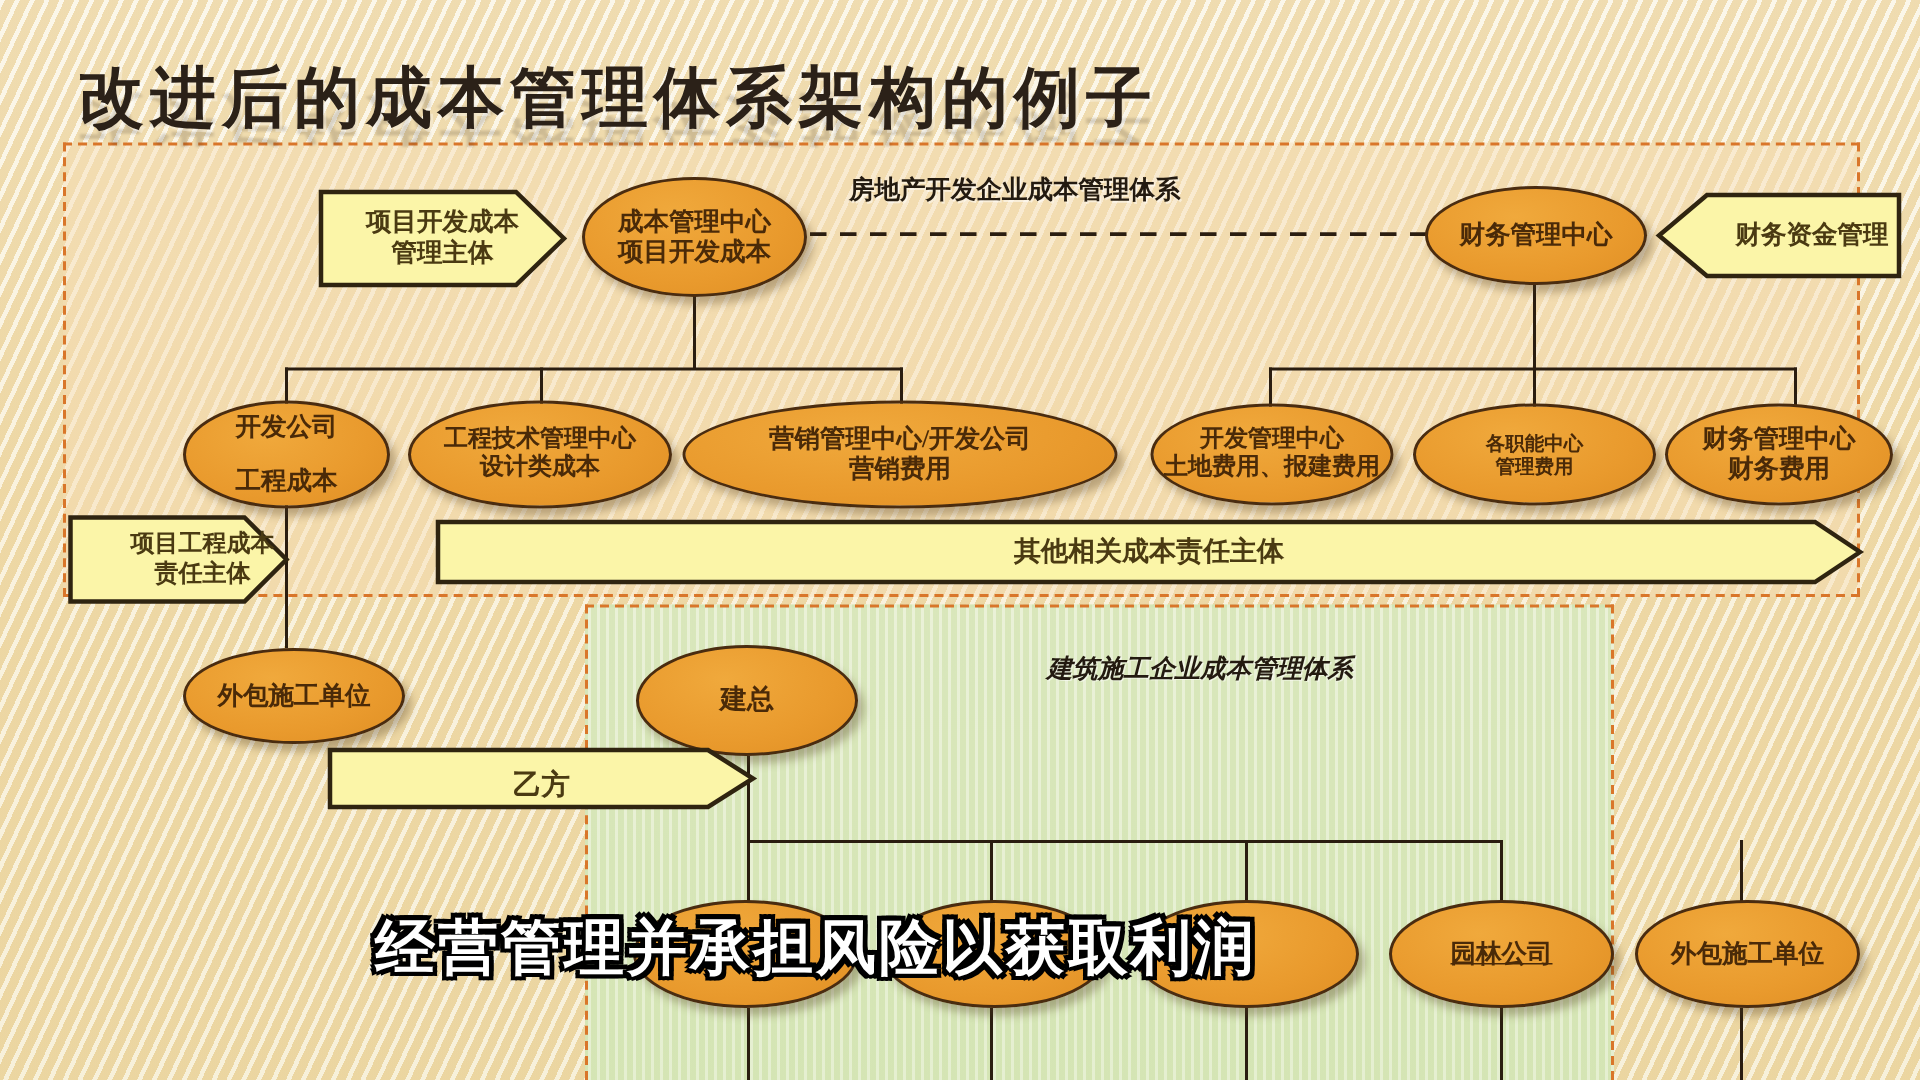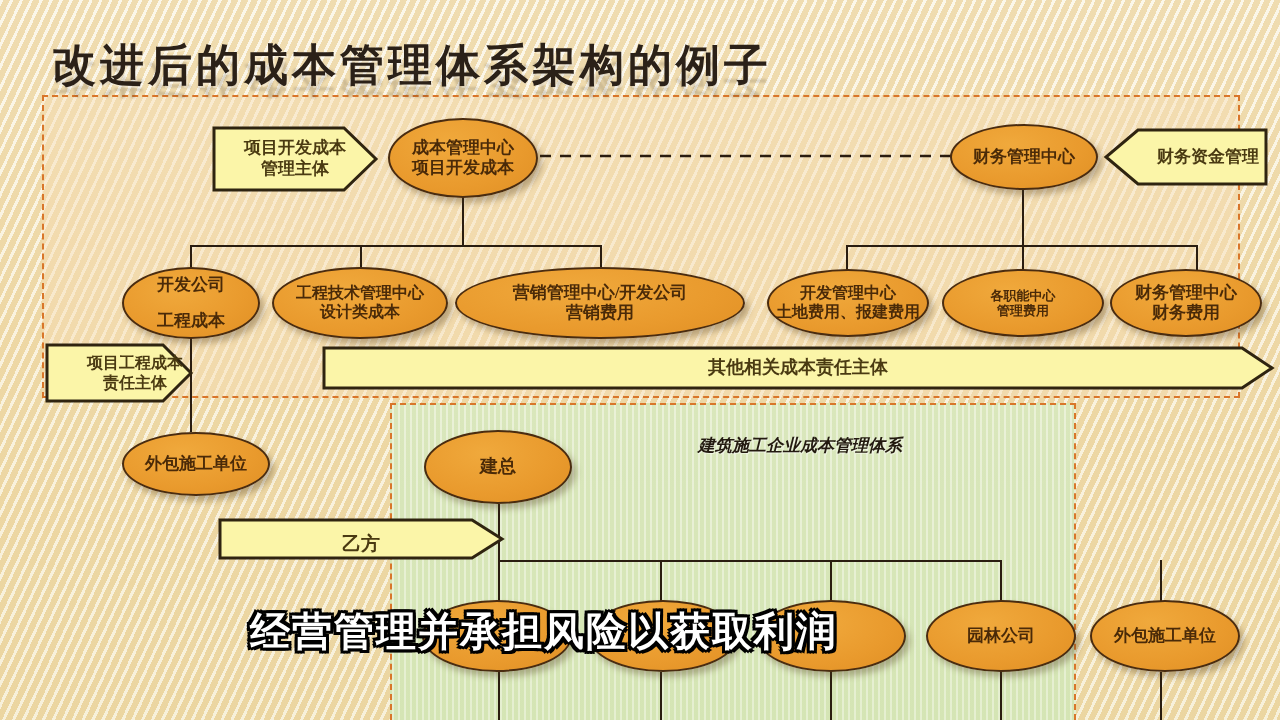--- a/index.html
+++ b/index.html
@@ -125,20 +125,21 @@
 </head>
 <body>
 
 <div id="stage">
 
   <div class="title-reflection">改进后的成本管理体系架构的例子</div>
 
   <div class="zone zone-top"></div>
   <div class="zone zone-bottom"></div>
 
+  <div class="zone-label zone-label-top">房地产开发企业成本管理体系</div>
   <div class="zone-label zone-label-bottom">建筑施工企业成本管理体系</div>
 
   <div class="ln lnv" style="left:462px;top:196px;height:50px;"></div>
 
   <div class="ln lnh" style="left:190px;top:245px;width:412px;"></div>
 
   <div class="ln lnv" style="left:190px;top:245px;height:32px;"></div>
   <div class="ln lnv" style="left:360px;top:245px;height:32px;"></div>
   <div class="ln lnv" style="left:600px;top:245px;height:32px;"></div>
 
@@ -215,21 +216,21 @@
   <div class="ell" style="left:424px;top:430px;width:148px;height:74px;font-size:18px;">
     <span>建总</span>
   </div>
 
   <div class="ell" style="left:422px;top:600px;width:150px;height:72px;font-size:17px;"></div>
 
   <div class="ell" style="left:588px;top:600px;width:150px;height:72px;font-size:17px;"></div>
 
   <div class="ell" style="left:756px;top:600px;width:150px;height:72px;font-size:17px;"></div>
 
-  <div class="ell" style="left:926px;top:600px;width:150px;height:72px;font-size:17px;">
+  <div class="ell" style="left:926px;top:600px;width:150px;height:72px;font-size:17px;text-decoration:underline;">
     <span>园林公司</span>
   </div>
 
   <div class="ell" style="left:1090px;top:600px;width:150px;height:72px;font-size:17px;">
     <span>外包施工单位</span>
   </div>
 
   <div class="arw-wrap" style="left:212px;top:126px;width:166px;height:66px;">
     <svg width="166" height="66" viewBox="0 0 166 66">
       <polygon points="2,2 132,2 164,33 132,64 2,64" fill="#fbf5a8" stroke="#2f2410" stroke-width="3"></polygon>
@@ -252,30 +253,30 @@
   <div class="arw-wrap" style="left:45px;top:343px;width:148px;height:60px;">
     <svg width="148" height="60" viewBox="0 0 148 60">
       <polygon points="2,2 118,2 146,30 118,58 2,58" fill="#fbf5a8" stroke="#2f2410" stroke-width="3"></polygon>
     </svg>
     <div class="arw-txt" style="font-size:16px;padding-right:20px;margin-left:16px;">
       <span>项目工程成本</span>
       <span>责任主体</span>
     </div>
   </div>
 
-  <div class="arw-wrap" style="left:290px;top:346px;width:952px;height:44px;margin-left:32px;">
+  <div class="arw-wrap" style="left:290px;top:346px;width:952px;height:44px;">
     <svg width="952" height="44" viewBox="0 0 952 44">
       <polygon points="2,2 920,2 950,22 920,42 2,42" fill="#fbf5a8" stroke="#2f2410" stroke-width="3"></polygon>
     </svg>
     <div class="arw-txt" style="font-size:18px;">
       <span>其他相关成本责任主体</span>
     </div>
   </div>
 
-  <div class="arw-wrap" style="left:218px;top:498px;width:286px;height:52px;margin-top:20px;">
+  <div class="arw-wrap" style="left:218px;top:498px;width:286px;height:52px;">
     <svg width="286" height="42" viewBox="0 0 286 42">
       <polygon points="2,2 254,2 284,21 254,40 2,40" fill="#fbf5a8" stroke="#2f2410" stroke-width="3"></polygon>
     </svg>
     <div class="arw-txt" style="font-size:19px;padding-right:16px;">
       <span>乙方</span>
     </div>
   </div>
 
   <div class="title">改进后的成本管理体系架构的例子</div>
 

